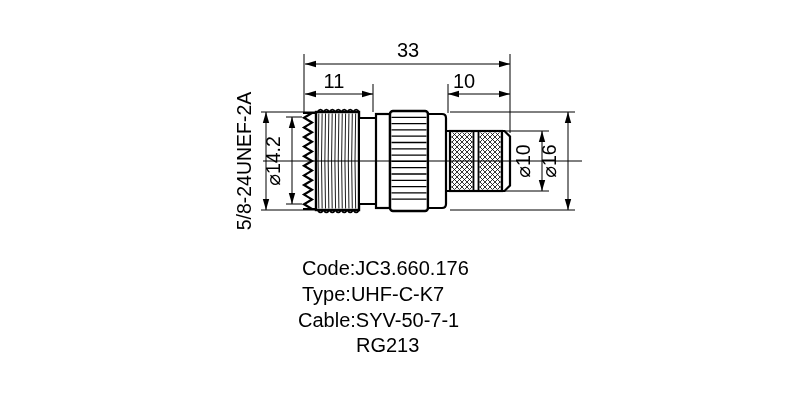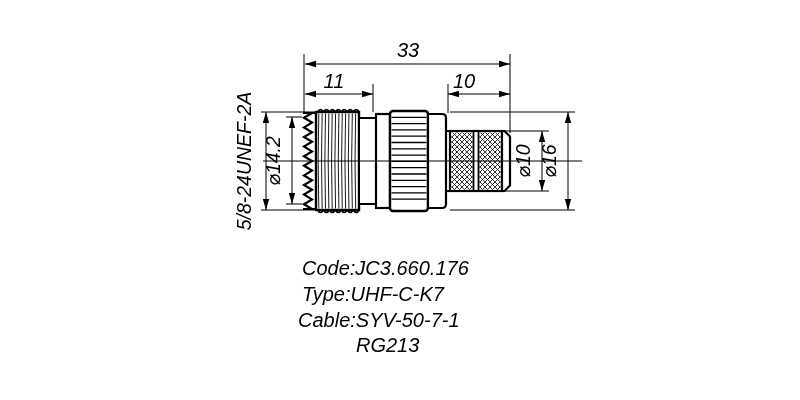--- a/index.html
+++ b/index.html
@@ -1,16 +1,16 @@
 <!DOCTYPE html>
 <html><head>
 <meta charset="utf-8">
 <style>
   html,body{margin:0;padding:0;background:#fff;}
-  .stage{position:relative;width:800px;height:400px;background:#fff;overflow:hidden;font-style:italic;}
+  .stage{position:relative;width:800px;height:400px;background:#fff;overflow:hidden;}
   svg{display:block;}
   .dim-text{font-family:"Liberation Sans","DejaVu Sans",sans-serif;font-size:20px;fill:#000;}
   .rot-text{font-family:"Liberation Sans","DejaVu Sans",sans-serif;font-size:19.5px;fill:#000;}
   .note-text{font-family:"Liberation Sans","DejaVu Sans",sans-serif;font-size:20px;fill:#000;}
 </style>
 </head>
 <body>
 
 <div class="stage">
   <svg id="tsvg" width="800" height="400" viewBox="0 0 800 400">

